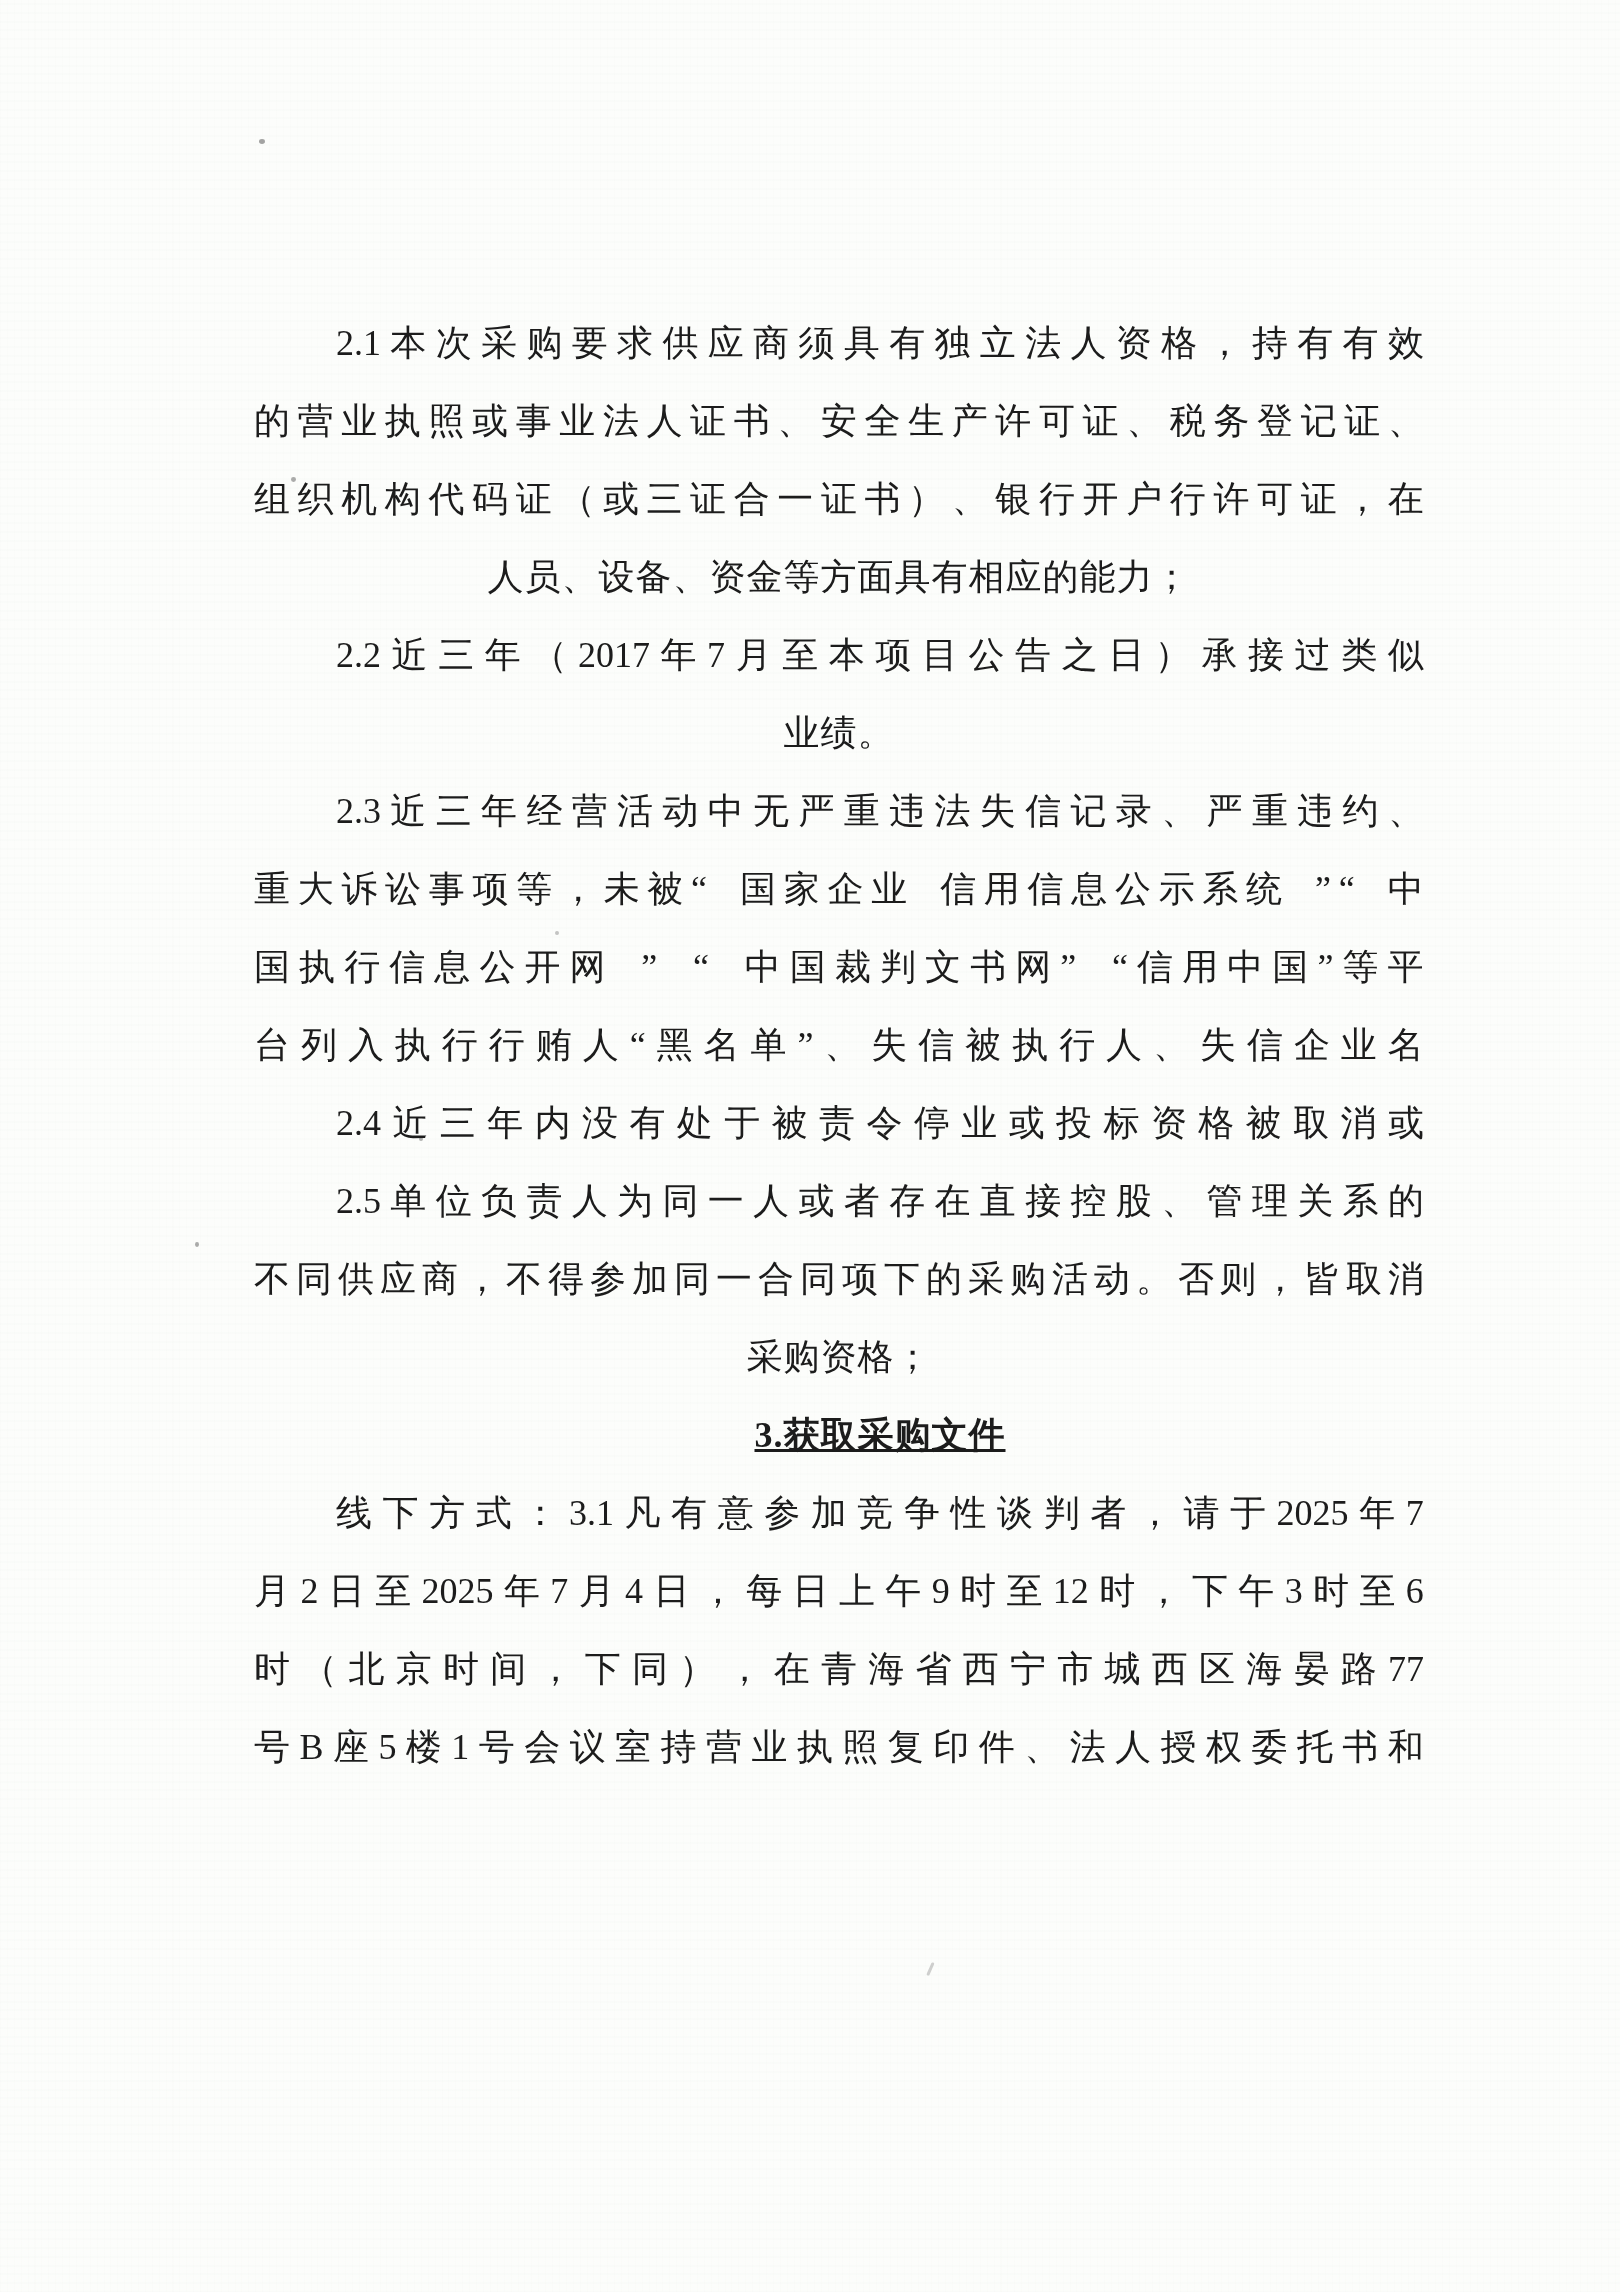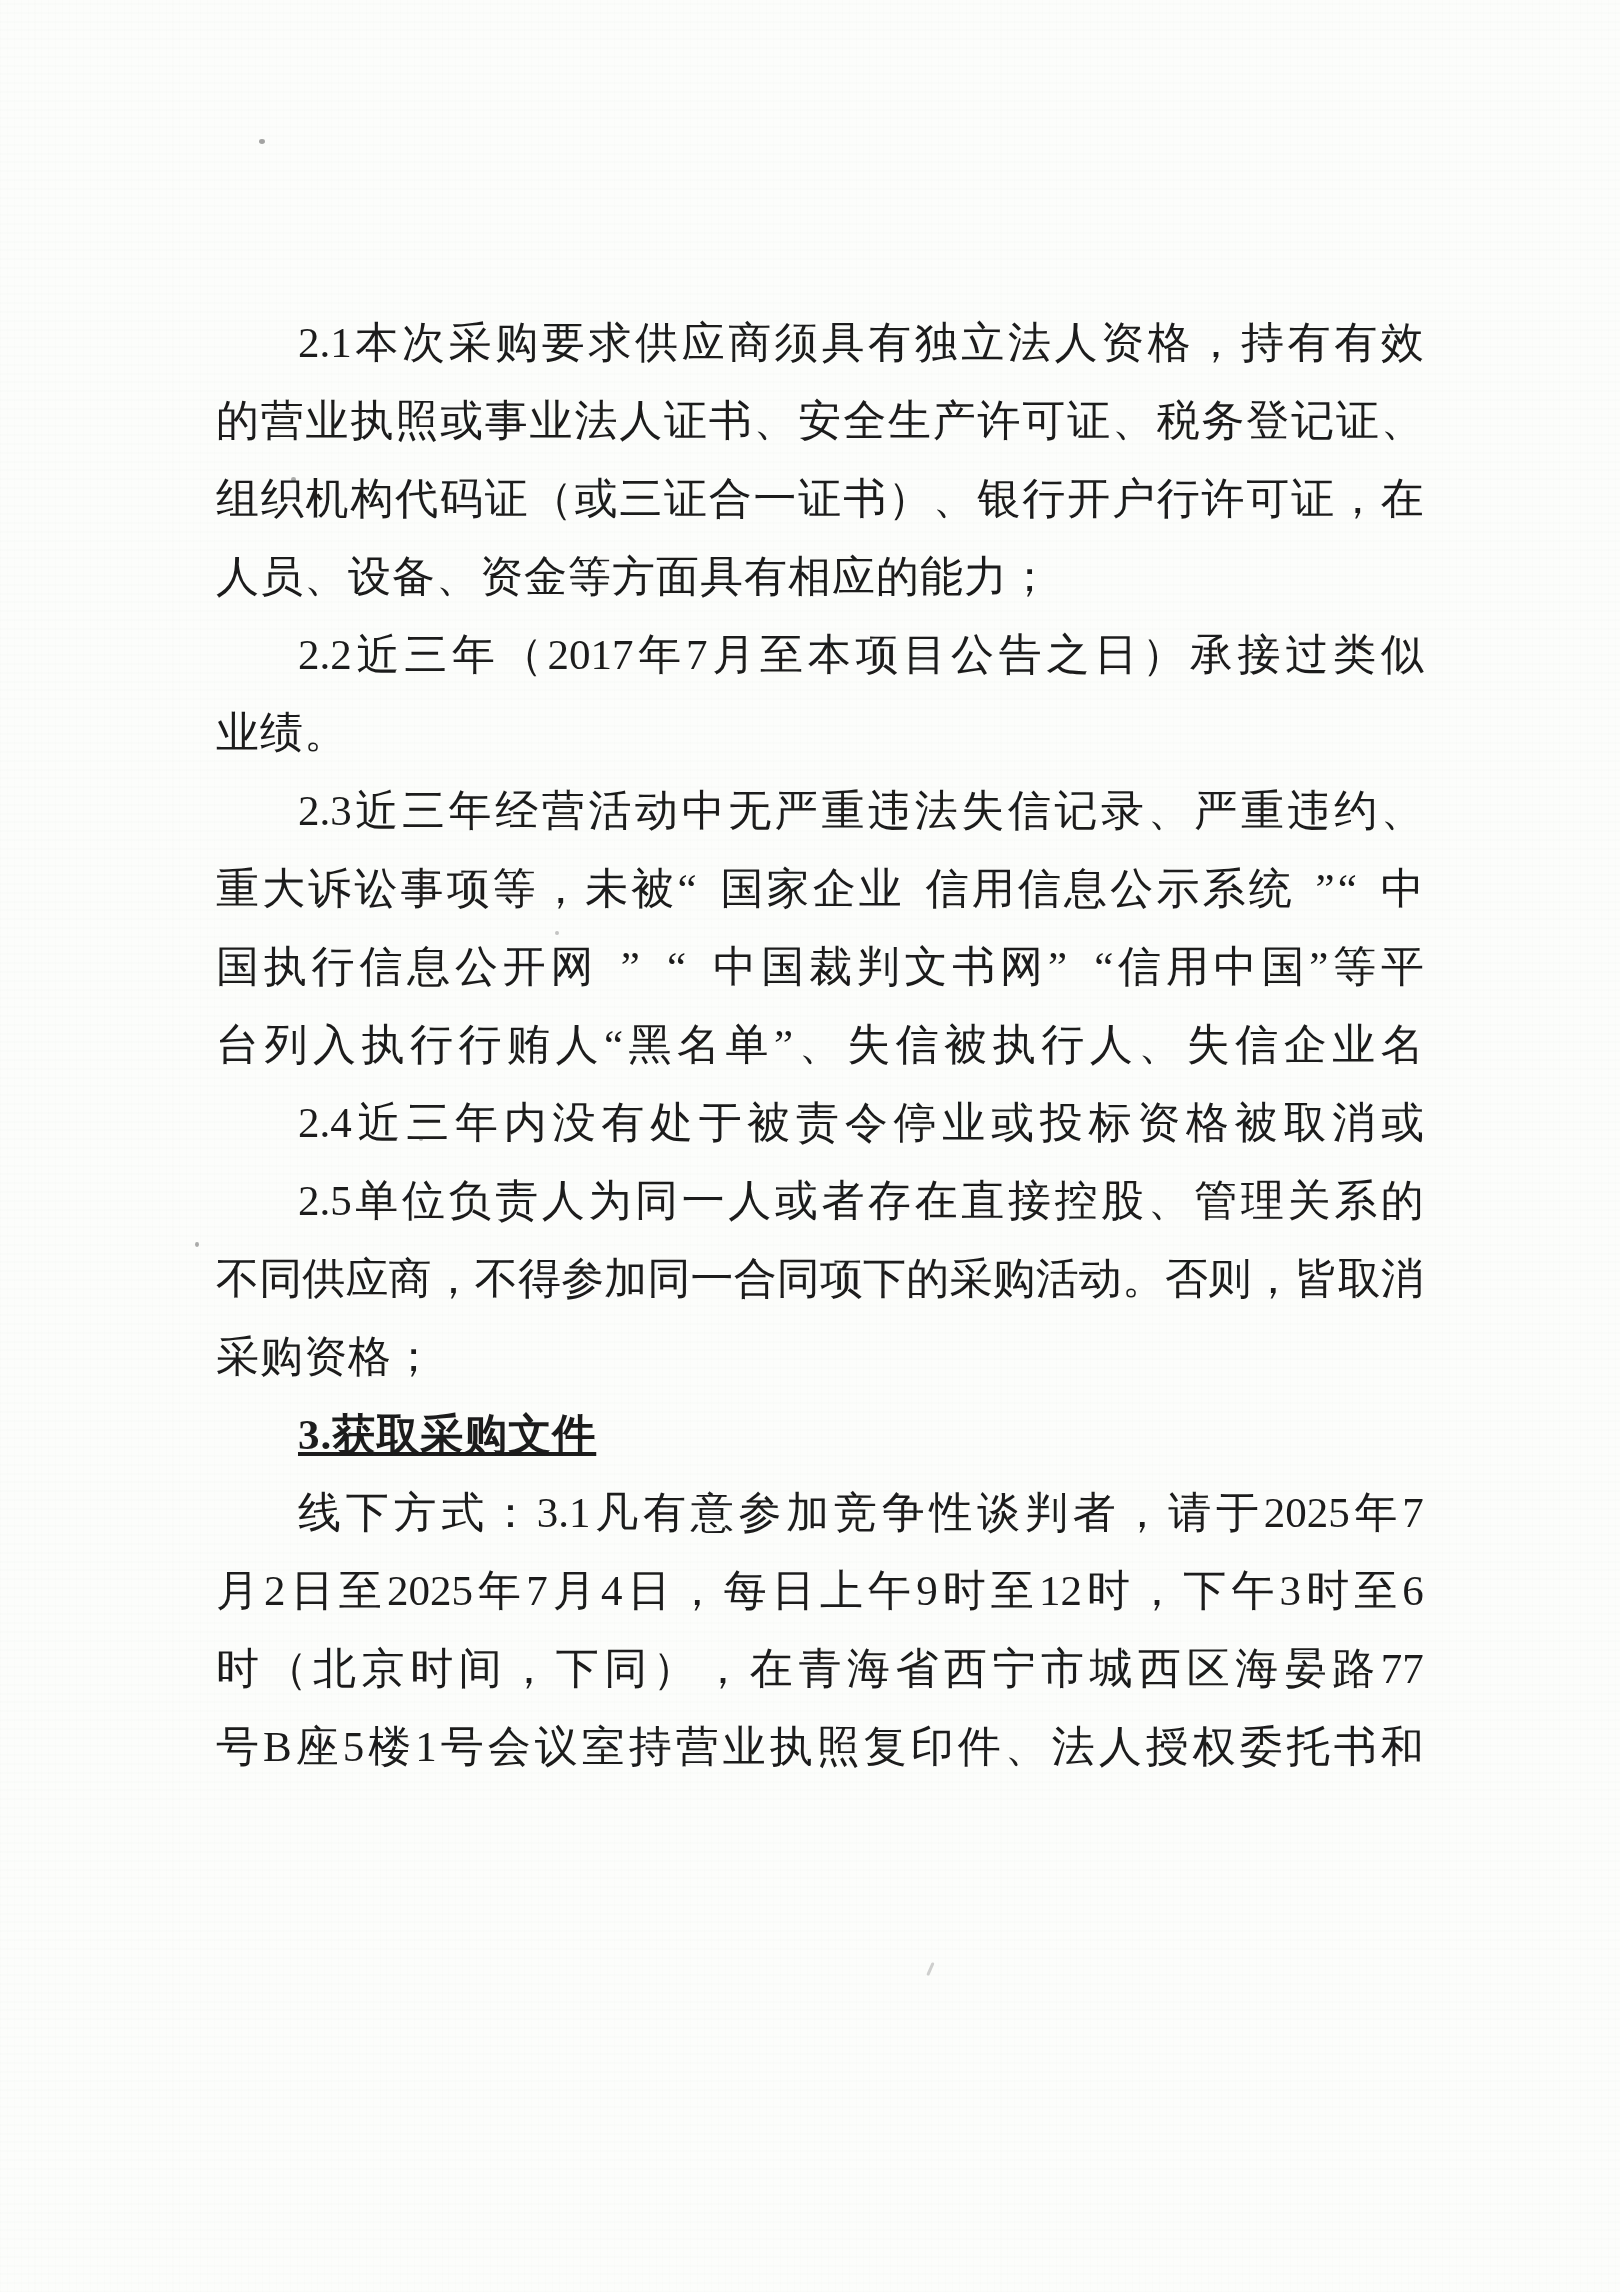--- a/index.html
+++ b/index.html
@@ -15,26 +15,27 @@
       repeating-linear-gradient(0deg, rgba(168,190,178,0.028) 0 2px, transparent 2px 8.8px),
       repeating-linear-gradient(90deg, rgba(186,186,166,0.022) 0 1px, transparent 1px 6.9px);
   }
   .content{
     position:absolute;left:216px;top:304px;width:1208px;
     color:#1c1c1c;
   }
   .paragraph{margin:0;padding:0;}
   .paragraph.bold .line{font-weight:700;text-decoration:underline;}
   .line{
-    height:78px;line-height:78px;font-size:43px;
+    height:78px;line-height:78px;font-size:36px;
     white-space:nowrap;
+    margin-left:38px;
   }
   .line.indent{padding-left:82px;}
   .line.justify{display:flex;justify-content:space-between;align-items:baseline;}
-  .line:not(.justify){letter-spacing:1px;}
+  .line:not(.justify){letter-spacing:1px;text-align:center;}
   .line .sp{display:inline-block;width:17.6px;}
   .speck{position:absolute;background:#5a5a5a;border-radius:50%;}
   .speck.s1{left:259px;top:139px;width:5.9px;height:4.9px;opacity:.55;}
   .speck.s2{left:291px;top:477px;width:4.9px;height:4.9px;opacity:.5;}
   .speck.s3{left:555px;top:931px;width:3.9px;height:3.9px;opacity:.35;}
   .speck.s4{left:419px;top:1137px;width:3.9px;height:3.9px;opacity:.45;}
   .speck.s5{left:195px;top:1242px;width:3.9px;height:4.9px;opacity:.5;}
   .speck.s6{left:929px;top:1962px;width:2.9px;height:13.7px;border-radius:2px;opacity:.28;transform:rotate(24deg);}
 </style>
 </head>

